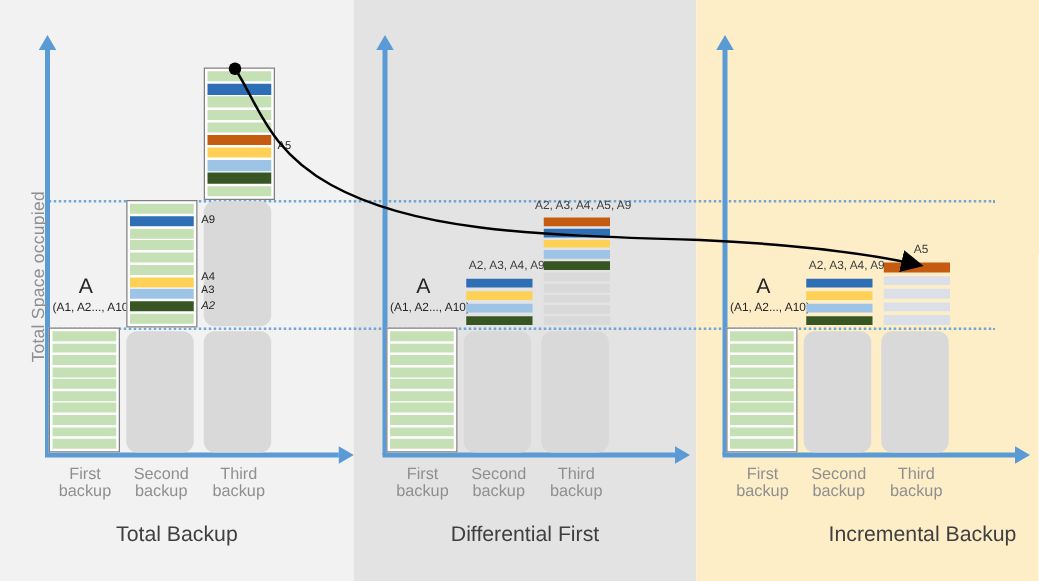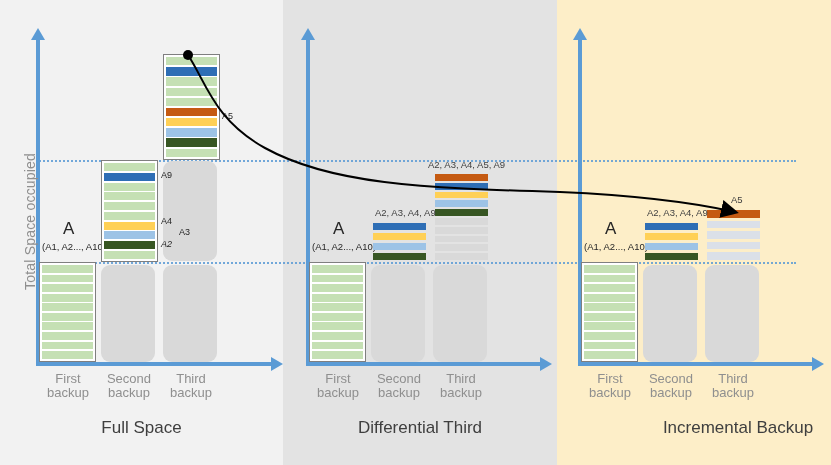--- a/index.html
+++ b/index.html
@@ -104,29 +104,29 @@
         <div class="stripe" style="background: rgb(197, 90, 17); height: 8.4px;"></div>
         <div class="stripe" style="background: rgb(255, 208, 86); height: 8.4px;"></div>
         <div class="stripe" style="background: rgb(157, 195, 230); height: 8.4px;"></div>
         <div class="stripe" style="background: rgb(55, 86, 35); height: 8.4px;"></div>
         <div class="stripe" style="background: rgb(197, 224, 180); height: 8.4px;"></div>
       </div>
   </div>
 
   <div class="sidelabel" style="left:161px;top:170px;">A9</div>
   <div class="sidelabel" style="left:161px;top:216px;">A4</div>
-  <div class="sidelabel" style="left:179px;top:227px;">A3</div>
+  <div class="sidelabel" style="left:161px;top:227px;font-family:Liberation Mono, monospace;">A3</div>
   <div class="sidelabel" style="left:161px;top:239px;font-style:italic;">A2</div>
   <div class="sidelabel" style="left:222px;top:111px;">A5</div>
 
   <div class="xtick" style="left:38px;top:372px;width:60px;"><span>First</span><br><span>backup</span></div>
   <div class="xtick" style="left:98px;top:372px;width:62px;"><span>Second</span><br><span>backup</span></div>
   <div class="xtick" style="left:161px;top:372px;width:60px;"><span>Third</span><br><span>backup</span></div>
 
-  <div class="section-title" style="left:0px;top:418px;width:283px;">Full Space</div>
+  <div class="section-title" style="left:0px;top:418px;width:283px;">Total Backup</div>
 
   <div class="axis-v" style="left:306px;top:40px;height:324px;"></div>
   <div class="axis-arrow-up" style="left:301px;top:28px;"></div>
   <div class="axis-h" style="left:306px;top:362px;width:234px;"></div>
   <div class="axis-arrow-right" style="left:540px;top:357px;"></div>
 
   <div class="ghost" style="left:371px;top:265px;width:54px;height:97px;"></div>
   <div class="ghost" style="left:433px;top:265px;width:54px;height:97px;"></div>
 
   <div class="cap-big" style="left:333px;top:219px;">A</div>
@@ -169,21 +169,21 @@
       </div>
   </div>
 
   <div class="cap" style="left:375px;top:207px;">A2, A3, A4, A9</div>
   <div class="cap" style="left:428px;top:159px;">A2, A3, A4, A5, A9</div>
 
   <div class="xtick" style="left:308px;top:372px;width:60px;"><span>First</span><br><span>backup</span></div>
   <div class="xtick" style="left:368px;top:372px;width:62px;"><span>Second</span><br><span>backup</span></div>
   <div class="xtick" style="left:431px;top:372px;width:60px;"><span>Third</span><br><span>backup</span></div>
 
-  <div class="section-title" style="left:283px;top:418px;width:274px;">Differential Third</div>
+  <div class="section-title" style="left:283px;top:418px;width:274px;">Differential First</div>
 
   <div class="axis-v" style="left:578px;top:40px;height:324px;"></div>
   <div class="axis-arrow-up" style="left:573px;top:28px;"></div>
   <div class="axis-h" style="left:578px;top:362px;width:234px;"></div>
   <div class="axis-arrow-right" style="left:812px;top:357px;"></div>
 
   <div class="ghost" style="left:643px;top:265px;width:54px;height:97px;"></div>
   <div class="ghost" style="left:705px;top:265px;width:54px;height:97px;"></div>
 
   <div class="cap-big" style="left:605px;top:219px;">A</div>

